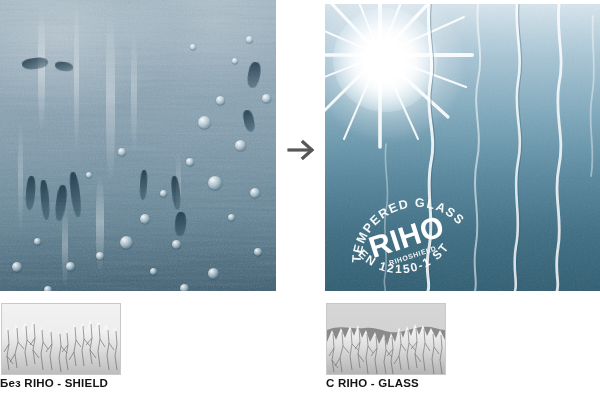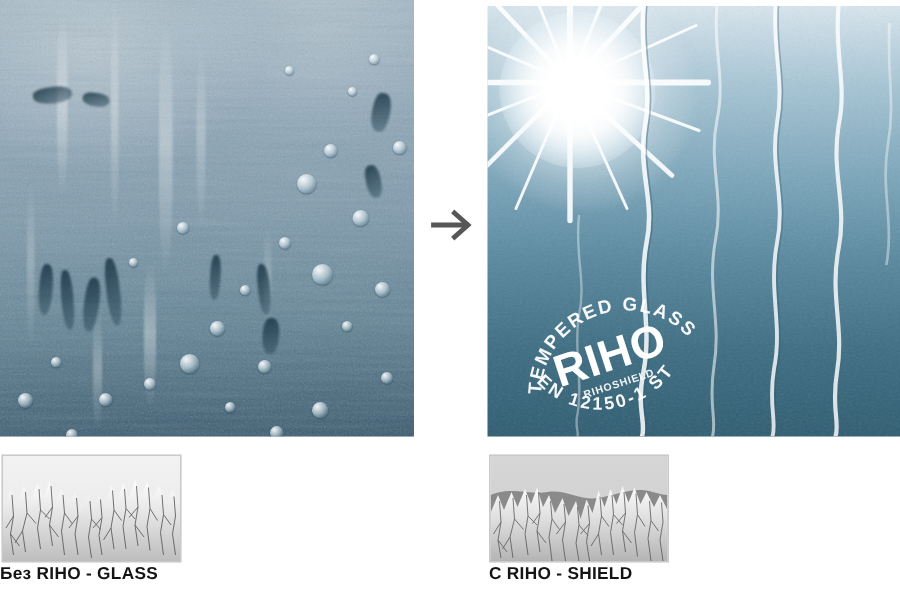--- a/index.html
+++ b/index.html
@@ -335,16 +335,16 @@
           <path d="M88,50 L94,58"></path>
         <path d="M97,25 L98,39 L96,51 L98,67"></path>
           <path d="M98,39 L103,47"></path>
         <path d="M106,30 L107,43 L105,55 L107,70"></path>
           <path d="M107,43 L112,50"></path>
         <path d="M114,31 L115,44 L113,56 L115,70"></path>
       </g>
     </svg>
   </div>
 
-  <div class="caption" id="caption-before">Без RIHO - GLASS</div>
-  <div class="caption" id="caption-after">С RIHO - SHIELD</div>
+  <div class="caption" id="caption-before">Без RIHO - SHIELD</div>
+  <div class="caption" id="caption-after">С RIHO - GLASS</div>
 
 </div>
 
 </body></html>

